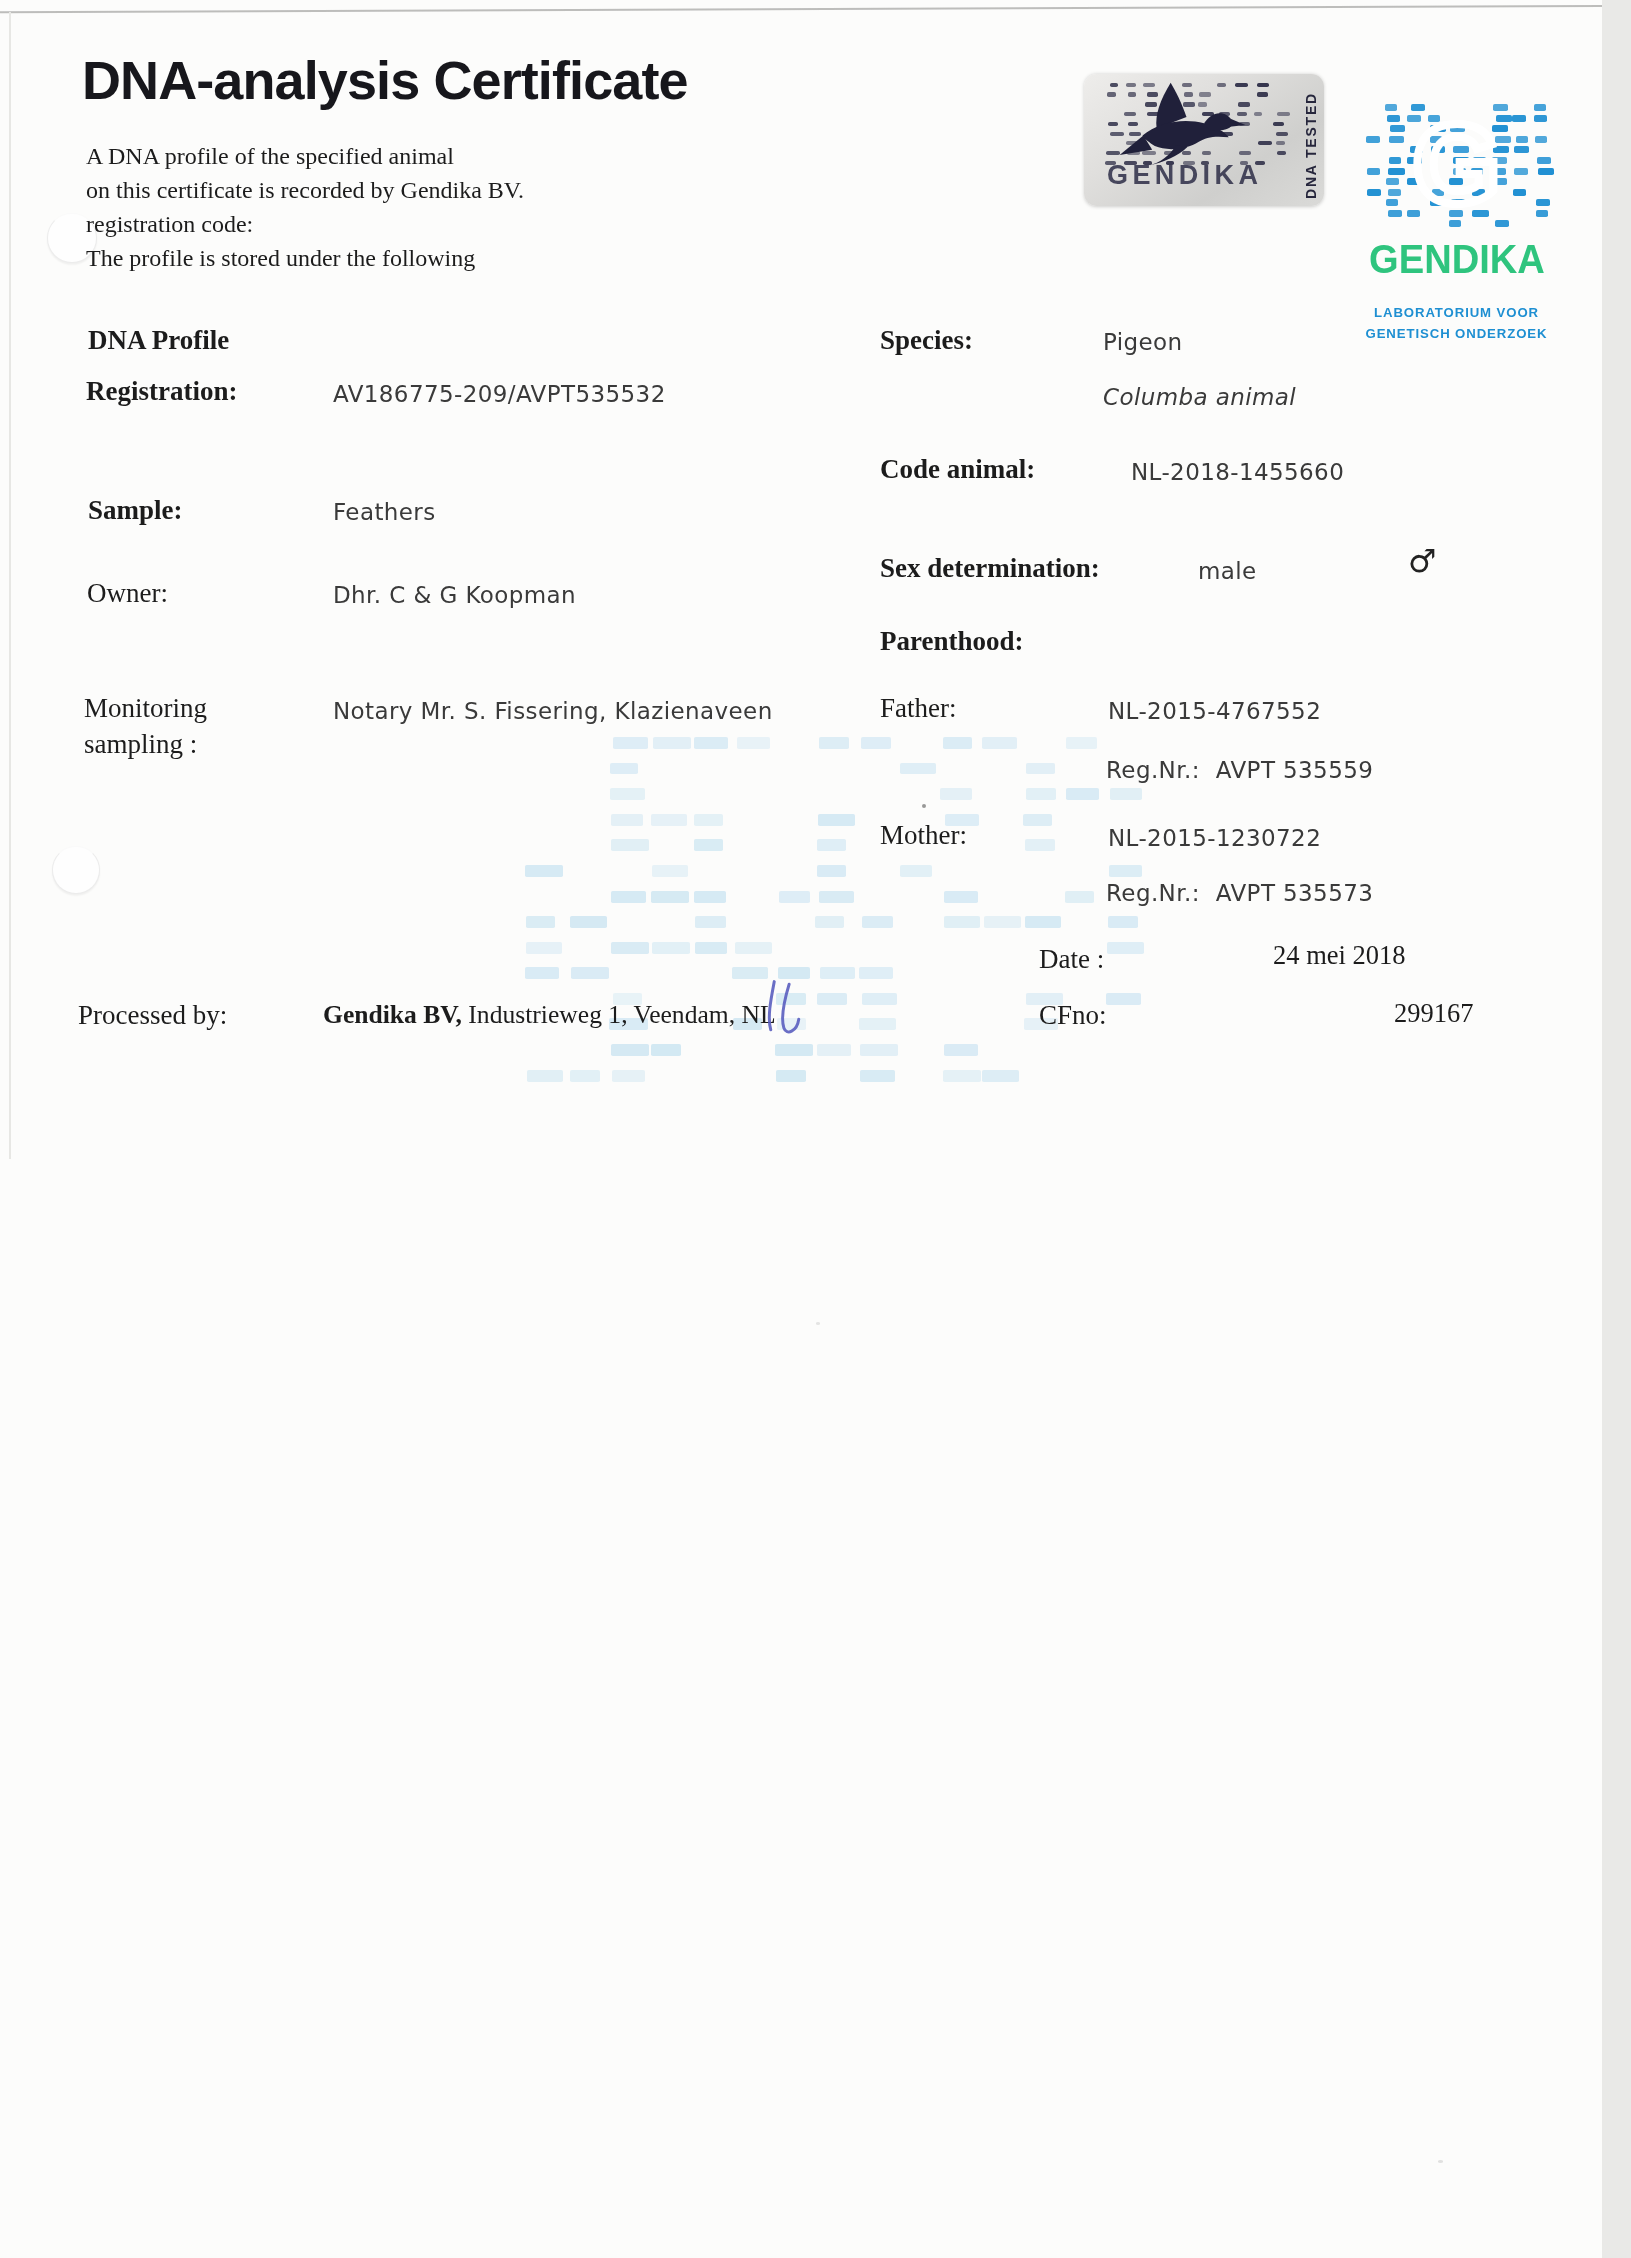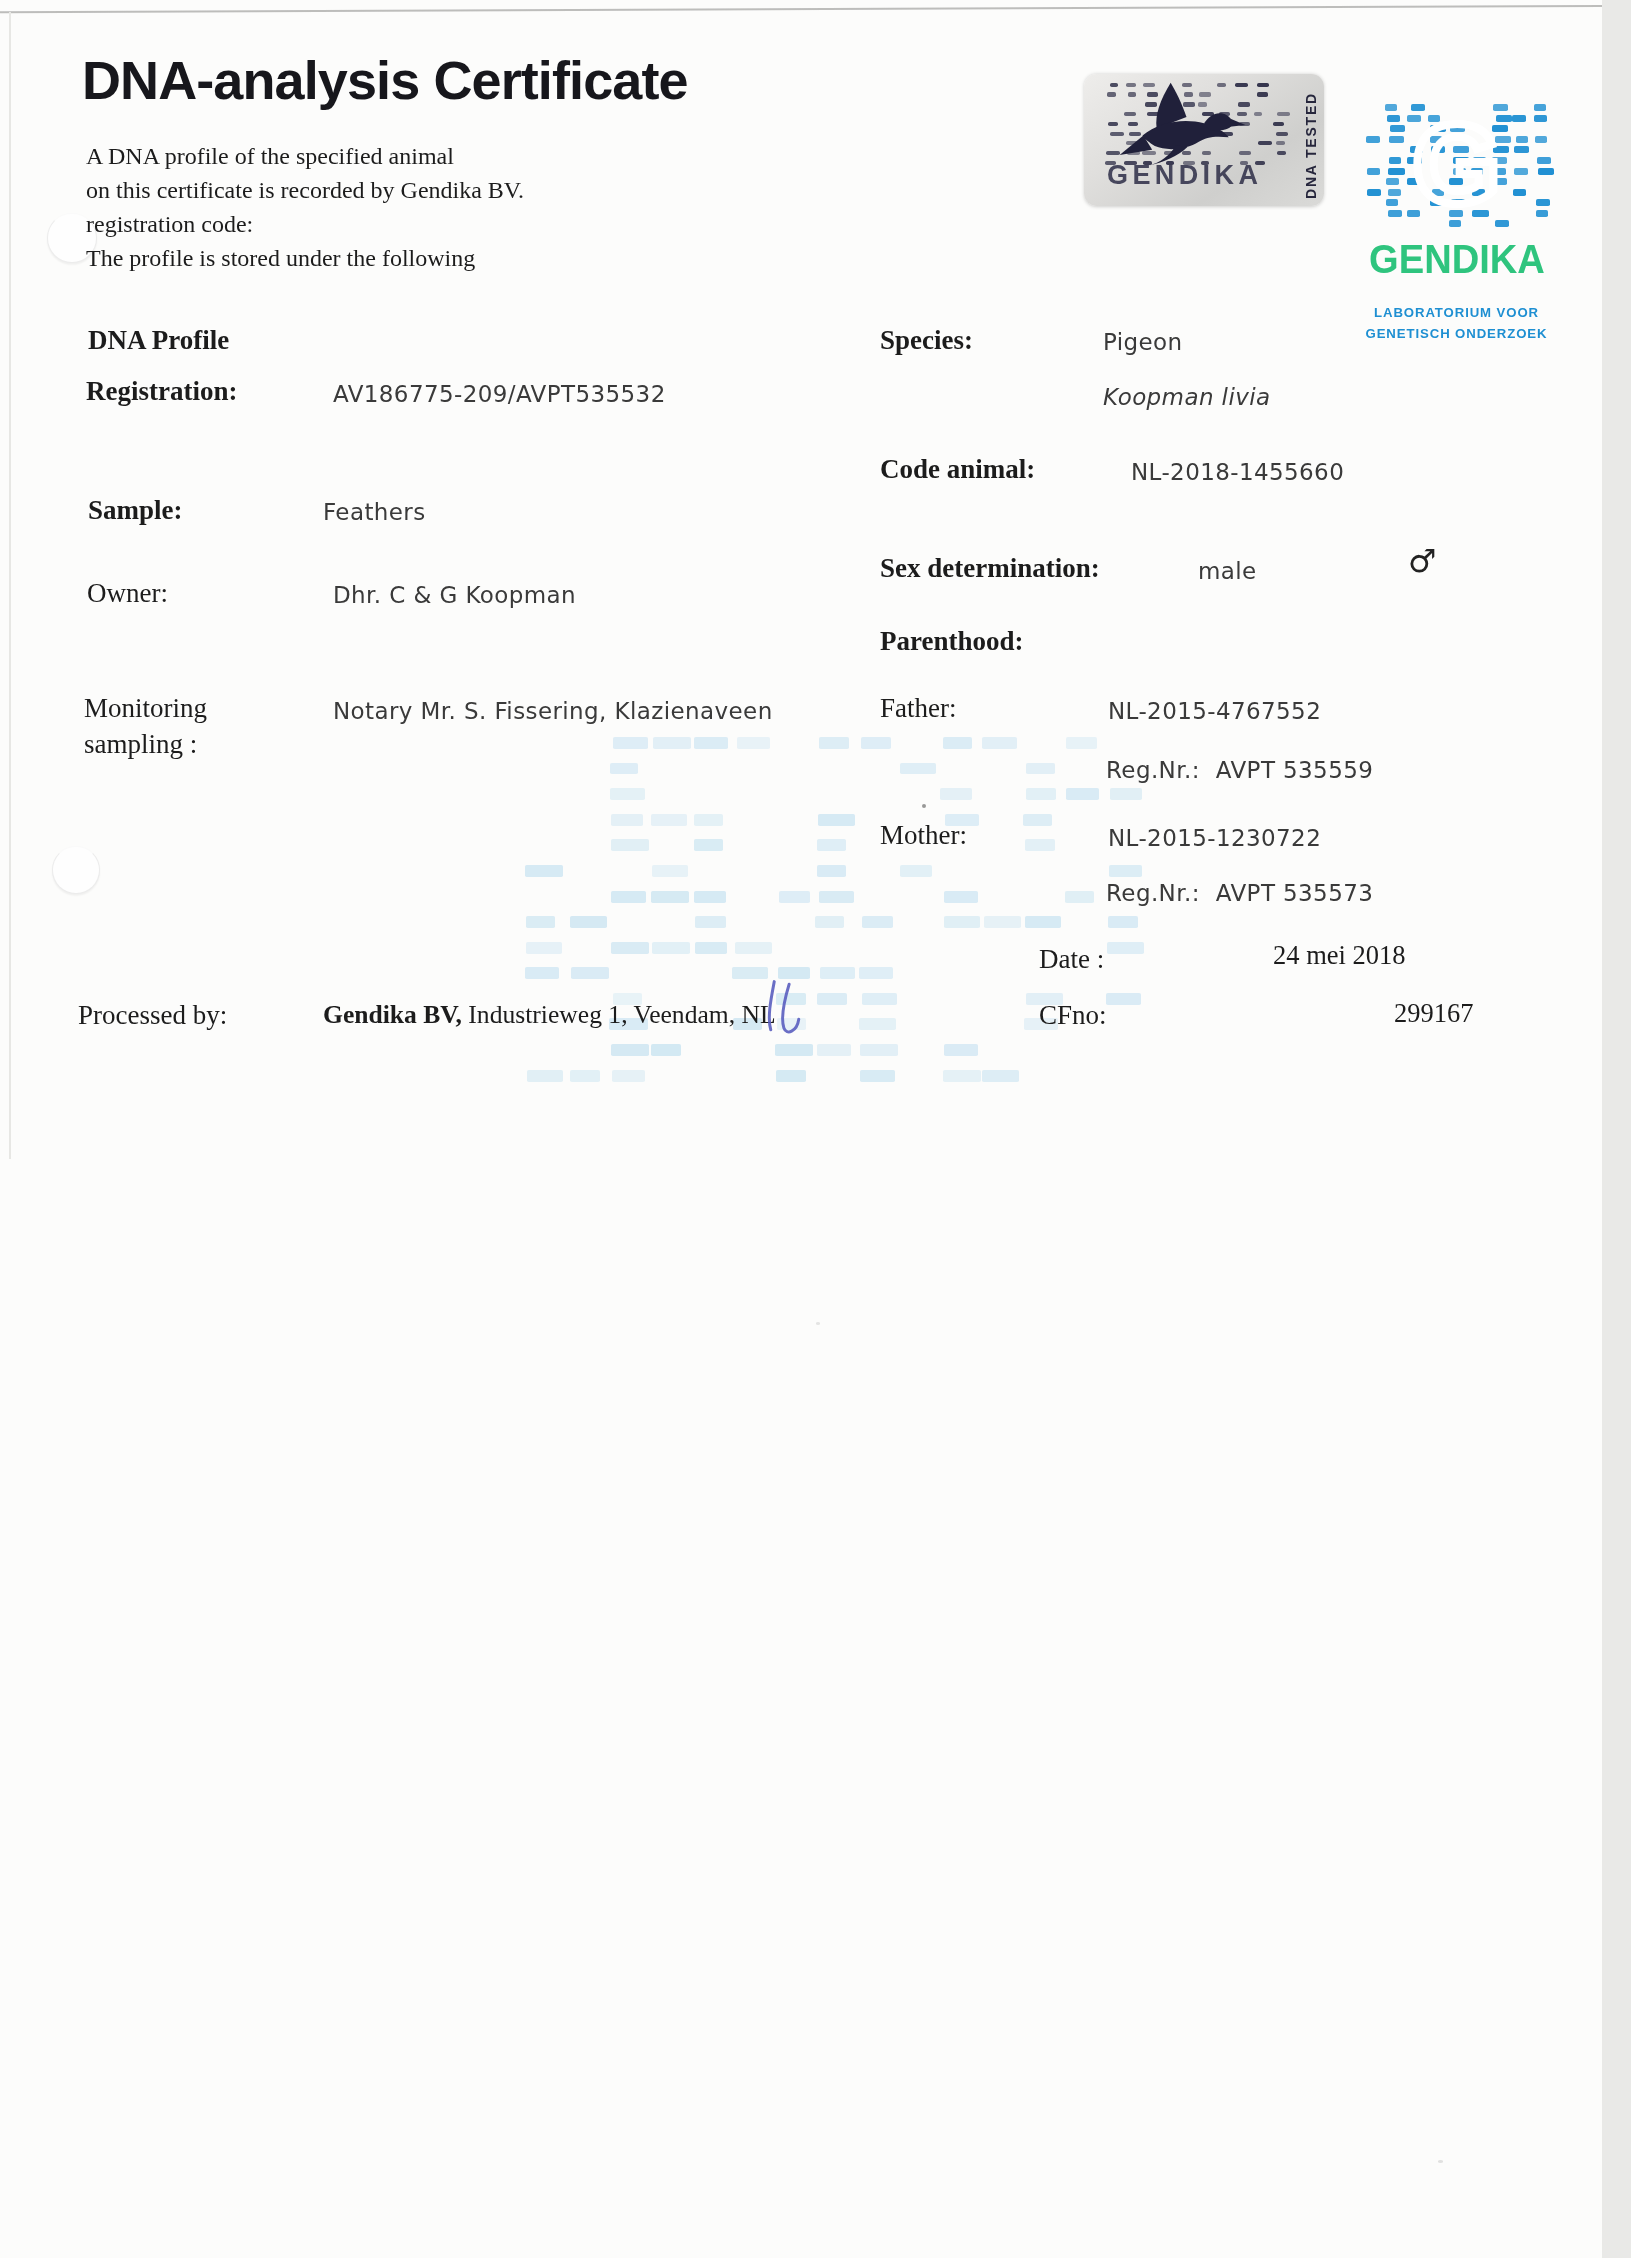--- a/index.html
+++ b/index.html
@@ -289,21 +289,21 @@
   </svg>
   <div class="logo-brand">GENDIKA</div>
   <div class="logo-sub" style="top:305px;">LABORATORIUM VOOR</div>
   <div class="logo-sub" style="top:326px;">GENETISCH ONDERZOEK</div>
 
   <div class="lbl b" style="left:88px;top:325px;">DNA Profile</div>
   <div class="lbl b" style="left:86px;top:376px;">Registration:</div>
   <div class="hand" style="left:333px;top:381px;">AV186775-209/AVPT535532</div>
 
   <div class="lbl b" style="left:88px;top:495px;">Sample:</div>
-  <div class="hand" style="left:323px;top:499px;text-align:right;">Feathers</div>
+  <div class="hand" style="left:333px;top:499px;text-align:right;">Feathers</div>
 
   <div class="lbl" style="left:87px;top:578px;">Owner:</div>
   <div class="hand" style="left:333px;top:582px;">Dhr. C &amp; G  Koopman</div>
 
   <div class="lbl" style="left:84px;top:693px;">Monitoring</div>
   <div class="lbl" style="left:84px;top:729px;">sampling :</div>
   <div class="hand" style="left:333px;top:698px;">Notary Mr. S. Fissering, Klazienaveen</div>
 
   <div class="lbl" style="left:78px;top:1000px;">Processed by:</div>
   <div class="serifval" style="left:323px;top:1000px;font-size:25.6px;">
@@ -311,21 +311,21 @@
   </div>
   <svg class="abs" style="left:762px;top:979px;" width="42" height="56" viewBox="0 0 48 64">
     <g fill="none" stroke="#5b5fc0" stroke-width="3.4" stroke-linecap="round" opacity="0.9">
       <path d="M14,3 C10,24 6,44 10,58"></path>
       <path d="M31,6 C25,26 21,44 25,56 C28,65 40,60 42,46"></path>
     </g>
   </svg>
 
   <div class="lbl b" style="left:880px;top:325px;">Species:</div>
   <div class="hand" style="left:1103px;top:329px;">Pigeon</div>
-  <div class="hand" style="left:1103px;top:384px;font-style:italic;">Koopman livia</div>
+  <div class="hand" style="left:1103px;top:384px;font-style:italic;">Columba animal</div>
 
   <div class="lbl b" style="left:880px;top:454px;">Code animal:</div>
   <div class="hand" style="left:1103px;top:459px;margin-left:28px;">NL-2018-1455660</div>
 
   <div class="lbl b" style="left:880px;top:553px;">Sex determination:</div>
   <div class="hand" style="left:1198px;top:558px;">male</div>
   <div class="abs" style="left:1408px;top:542px;font-family:'DejaVu Sans',sans-serif;font-size:32px;color:#222;">♂</div>
 
   <div class="lbl b" style="left:880px;top:626px;">Parenthood:</div>
 

